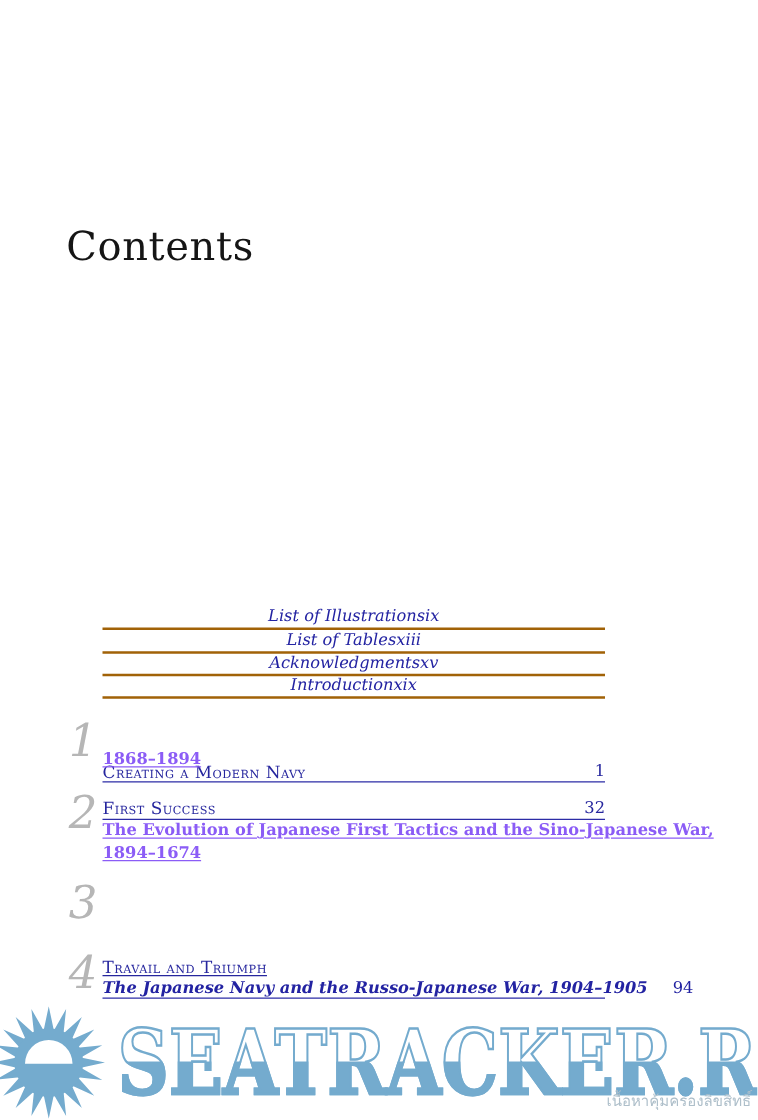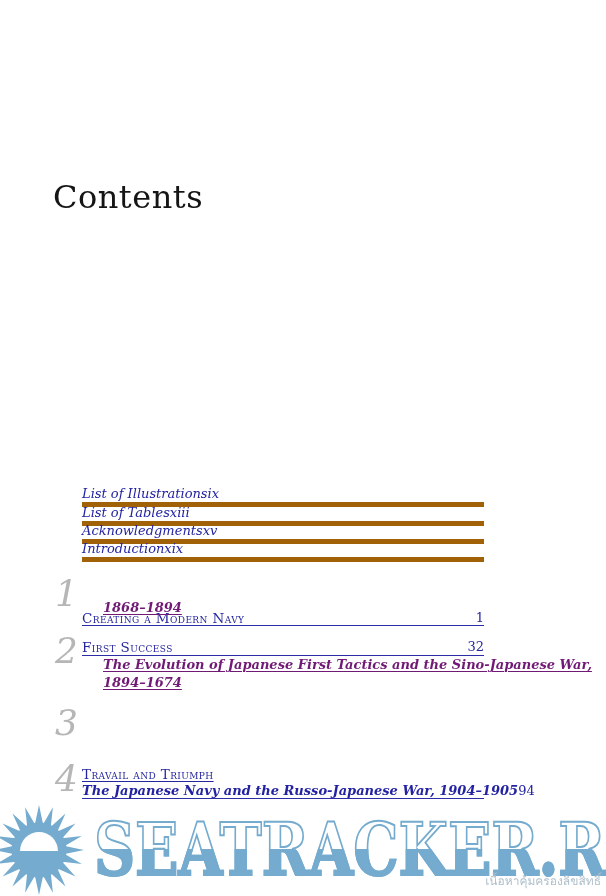--- a/index.html
+++ b/index.html
@@ -4,39 +4,39 @@
 <style>
   html,body{margin:0;padding:0;background:#fff;}
   #page{position:relative;width:606px;height:896px;background:#ffffff;overflow:hidden;
         font-family:"DejaVu Serif",serif;}
 
   .contents-title{position:absolute;left:53px;top:178px;font-size:32px;color:#151515;
         letter-spacing:0.5px;font-family:"DejaVu Serif",serif;}
 
   
   .toc-row{position:absolute;left:82px;width:402px;height:16px;line-height:16px;
-        display:flex;justify-content:flex-start;align-items:flex-end;
+        display:flex;justify-content:center;align-items:flex-end;
         font-style:italic;font-size:13px;color:#2323a2;
-        border-bottom:5px solid #a16207;}
+        border-bottom:2px solid #a16207;}
   .toc-row span{white-space:nowrap;}
 
   
   .ch-num{position:absolute;left:55px;font-size:36px;line-height:1;font-style:italic;
         color:#b6b6b6;font-family:"DejaVu Serif",serif;}
   .ch-title{position:absolute;left:82px;width:402px;height:14px;line-height:14px;
         display:flex;justify-content:space-between;align-items:flex-end;
         font-variant:small-caps;letter-spacing:0.4px;font-size:13.5px;color:#26269e;}
   .ch-title .pg{font-variant:normal;font-size:13px;letter-spacing:0;}
   .ruled{border-bottom:1px solid #2c2ca6;margin-top:28px;}
   .ch-sub{position:absolute;left:82px;height:15px;line-height:15px;white-space:nowrap;
-        font-style:italic;font-weight:bold;font-size:13px;color:#701a75;margin-left:21px;}
+        font-weight:bold;font-size:13px;color:#8b5cf6;}
   .u{text-decoration:underline;text-underline-offset:2px;text-decoration-thickness:1px;}
   .ch-sub-row{position:absolute;left:82px;width:402px;height:15px;line-height:15px;
         display:flex;justify-content:space-between;align-items:flex-end;
-        font-size:13px;color:#2323a2;border-bottom:1px solid #2c2ca6;}
+        font-size:13px;color:#2323a2;border-bottom:1px solid #2c2ca6;gap:20px;}
   .ch-sub-row .t{font-style:italic;font-weight:bold;white-space:nowrap;}
   .leader-line{position:absolute;left:82px;width:402px;height:0;border-top:1px solid #2c2ca6;}
 
   
   .wm-sun{position:absolute;left:-6px;top:805px;width:90px;height:90px;}
   .wm-text{position:absolute;left:94px;top:814px;font-family:"DejaVu Serif",serif;
         font-weight:bold;font-size:72px;line-height:72px;white-space:nowrap;
         transform:scaleX(0.79);transform-origin:left top;letter-spacing:0px;
         background:linear-gradient(to bottom,#ffffff 0px,#ffffff 35px,#74abce 35px,#74abce 100%);
         -webkit-background-clip:text;background-clip:text;color:transparent;

